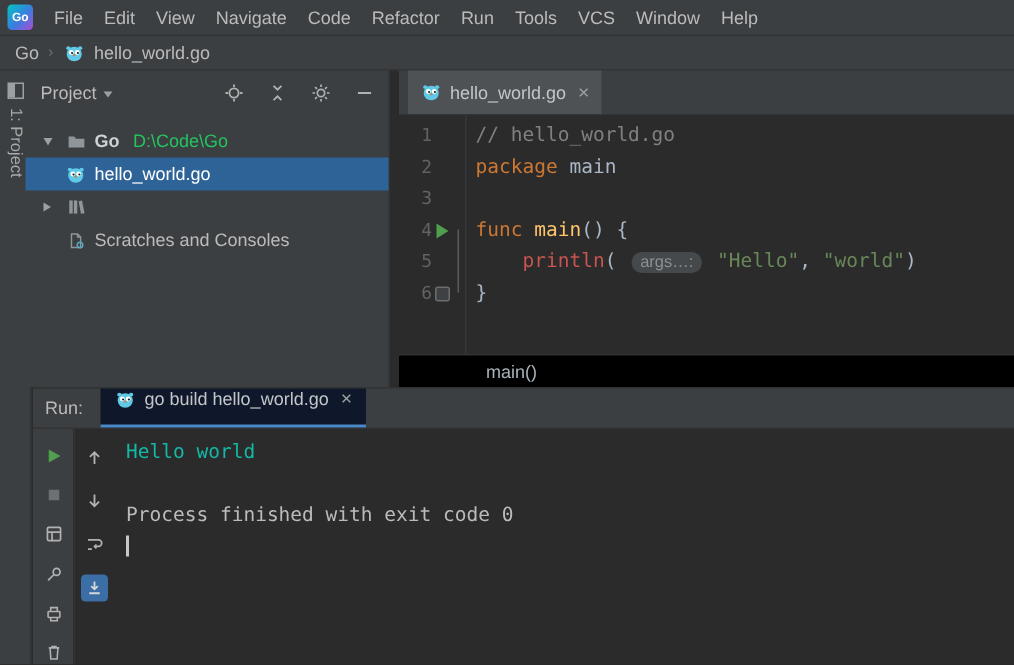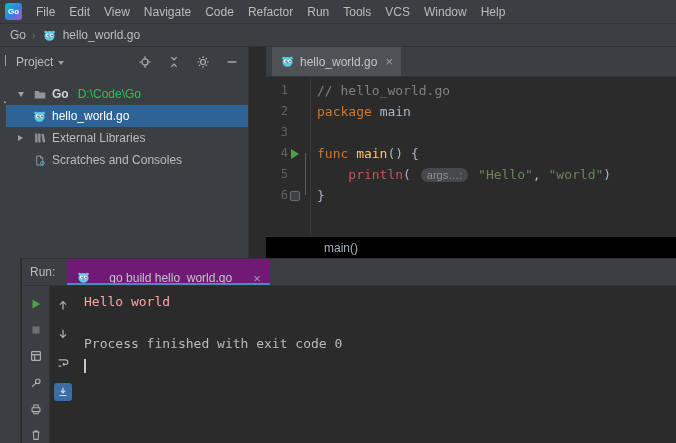--- a/index.html
+++ b/index.html
@@ -18,21 +18,21 @@
   .crumb-sep{color:#6e7173;font-size:11px}
 
   
   .stripe{position:absolute;top:47px;left:0;width:21px;height:396px;background:#3c3f41;border-right:1px solid #313335}
   .stripe-btn{display:flex;flex-direction:column;align-items:center;padding-top:8px;gap:6px;color:#a7a9ab;font-size:11px}
   .stripe-text{writing-mode:vertical-rl;white-space:nowrap}
   .tw-icon{width:11px;height:11px;border:1px solid #9da0a2;position:relative;flex:none}
   .tw-icon::before{content:"";position:absolute;left:0;top:0;width:4px;height:100%;background:#9da0a2}
 
   
-  .project{position:absolute;top:47px;left:6px;width:243px;height:211px;background:#3c3f41;border-right:1px solid #313335}
+  .project{position:absolute;top:47px;left:17px;width:243px;height:211px;background:#3c3f41;border-right:1px solid #313335}
   .proj-header{height:30px;display:flex;align-items:center;padding:0 8px 0 10px}
   .proj-title{display:flex;align-items:center;gap:5px}
   .dd-caret{width:0;height:0;border-top:4px solid #9da0a2;border-left:3.5px solid transparent;border-right:3.5px solid transparent;margin-top:2px}
   .proj-icons{margin-left:auto;display:flex;align-items:center;gap:13px}
   .hicon{width:16px;height:16px;display:flex;align-items:center;justify-content:center}
   .tree{padding-top:6px}
   .trow{height:22px;display:flex;align-items:center;padding-left:8px;gap:5px;white-space:nowrap}
   .trow.selected{background:#2d6397;color:#fff}
   .caret-box{width:13px;display:flex;justify-content:center;flex:none}
   .caret-r{width:0;height:0;border-left:5px solid #9da0a2;border-top:3.5px solid transparent;border-bottom:3.5px solid transparent}
@@ -63,32 +63,32 @@
   .tok-plain{color:#a9b7c6}
   .tok-builtin{color:#c75450}
   .tok-string{color:#6a8759}
   .tok-hint{background:#45494c;color:#8c9093;border-radius:8px;padding:1px 6px;font-family:"Liberation Sans",sans-serif;font-size:11px;margin:0 2px}
   .ecrumbs{height:22px;background:#000000;border-top:1px solid #313335;display:flex;align-items:center;padding-left:58px;color:#a9b2ba}
 
   
   .run{position:absolute;top:258px;left:22px;width:654px;height:185px;background:#2b2b2b;border-top:1px solid #313335}
   .run-header{height:27px;background:#3c3f41;display:flex;align-items:stretch;border-bottom:1px solid #313335}
   .run-label{display:flex;align-items:center;padding:0 12px 0 8px}
-  .rtab{position:relative;display:flex;align-items:flex-end;gap:18px;padding:0 9px;background:#701a75;color:#c3c6c8}
+  .rtab{position:relative;display:flex;align-items:flex-start;gap:5px;padding:0 9px;background:#0f172a;color:#c3c6c8}
   .rtab::after{content:"";position:absolute;left:0;right:0;bottom:0;height:2px;background:#4a88c7}
   .run-body{display:flex;height:157px}
   .rt1{width:27px;background:#3c3f41;display:flex;flex-direction:column;align-items:center;padding-top:10px;gap:11px;flex:none}
   .rt2{width:27px;background:#2b2b2b;border-left:1px solid #313335;display:flex;flex-direction:column;align-items:center;padding-top:10px;gap:11px;flex:none}
   .tbtn{width:18px;height:18px;display:flex;align-items:center;justify-content:center;border-radius:3px}
   .tbtn.active{background:#3a6ea5}
   .console{flex:1;font-family:"DejaVu Sans Mono",monospace;font-size:13px;padding:5px 0 0 8px;color:#bbbbbb}
   .cline{height:21px;line-height:21px;white-space:pre}
   .c-plain{color:#bbbbbb}
   .c-folded{color:#4ba190}
-  .c-stderr{color:#fca5a5}
+  .c-stderr{color:#14b8a6}
   .expander{display:inline-block;width:11px;height:11px;border:1px solid #6a6d6f;color:#9da0a2;font-size:9px;line-height:9px;text-align:center;margin-right:2px;vertical-align:1px;font-family:"Liberation Sans",sans-serif}
   .caret-bar{display:inline-block;width:2px;height:14px;background:#c8c8c8;vertical-align:middle}
 </style>
 </head>
 <body>
 
 <div class="menubar">
   <div class="logo">Go</div>
   <span class="menu-item">File</span>
   <span class="menu-item">Edit</span>
@@ -194,21 +194,20 @@
         </span>
       <span class="ticon">
         <svg viewBox="0 0 16 16" width="14" height="14">
             <g fill="#8f969b">
               <rect x="2.5" y="3" width="2.6" height="10"></rect>
               <rect x="6" y="3" width="2.6" height="10"></rect>
               <path d="M9.6 3.6l2.6-.5 1.9 9.6-2.7.5z"></path>
             </g>
           </svg>
       </span>
-      <span>External Libraries</span>
     </div>
     <div class="trow">
       <span class="indent"></span>
       <span class="ticon">
         <svg viewBox="0 0 16 16" width="13" height="13" fill="none" stroke="#8f969b" stroke-width="1.2">
             <path d="M4.5 2.5h5l2.5 2.5v8.5h-7.5z"></path>
             <path d="M9.5 2.5V5H12"></path>
             <circle cx="11.5" cy="11.5" r="2.3" stroke="#56a8c7"></circle>
           </svg>
       </span>

